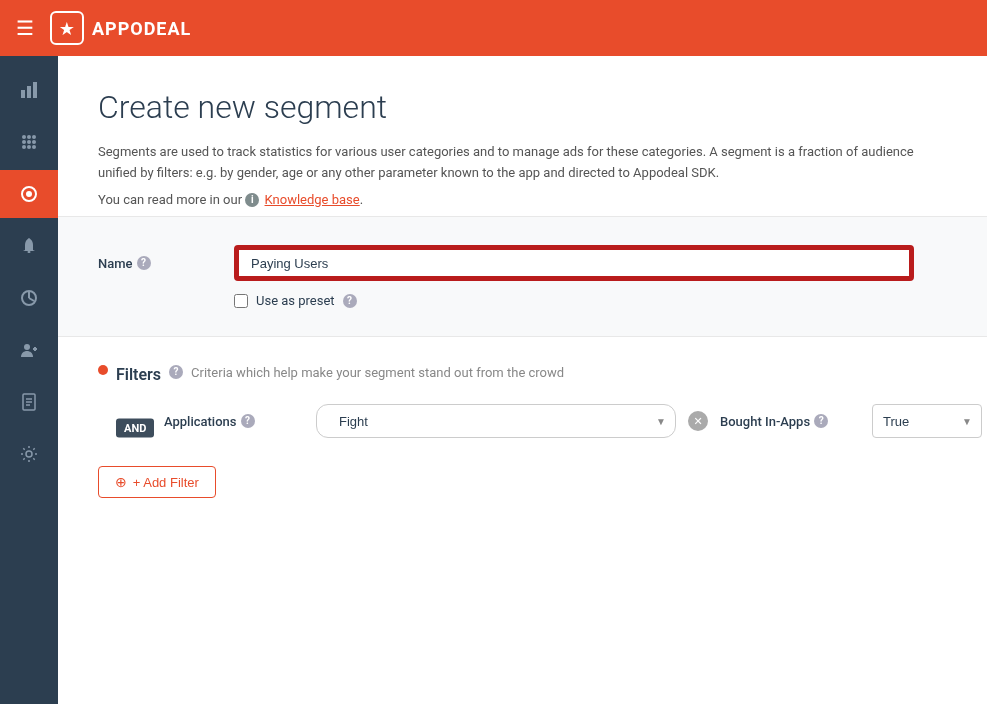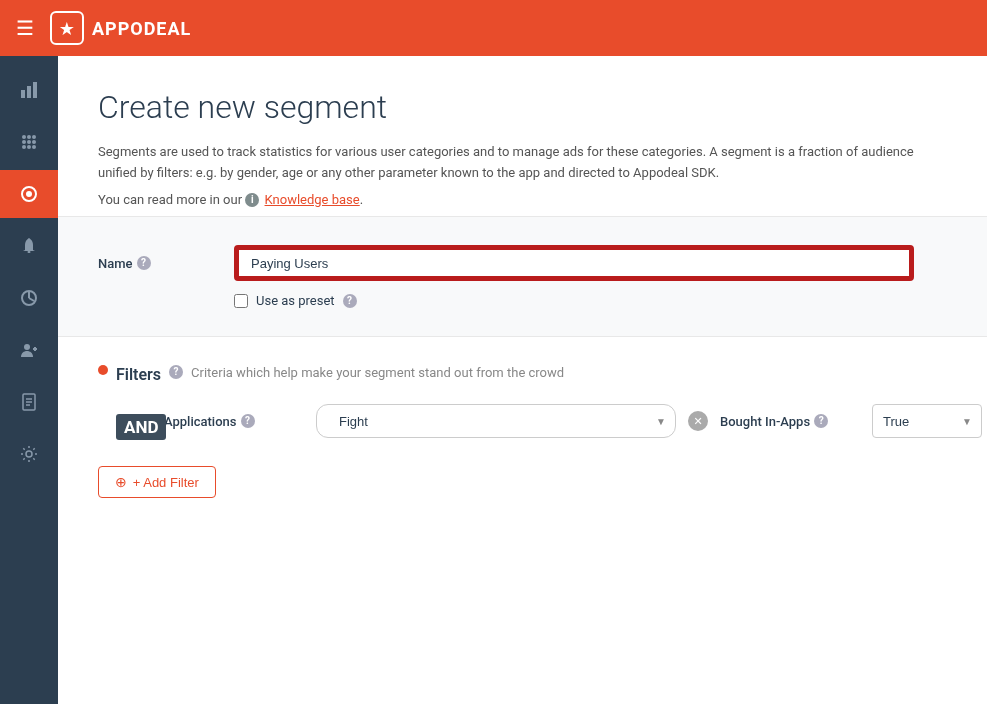--- a/index.html
+++ b/index.html
@@ -274,21 +274,21 @@
       align-items: center;
       justify-content: center;
       color: white;
       font-size: 11px;
       cursor: pointer;
     }
 
     .and-badge {
       background: #3d4d5c;
       color: white;
-      font-size: 17px;
+      font-size: 11px;
       font-weight: 700;
       padding: 3px 8px;
       border-radius: 3px;
       display: inline-block;
     }
 
     
     .add-filter-btn {
       display: flex;
       align-items: center;

